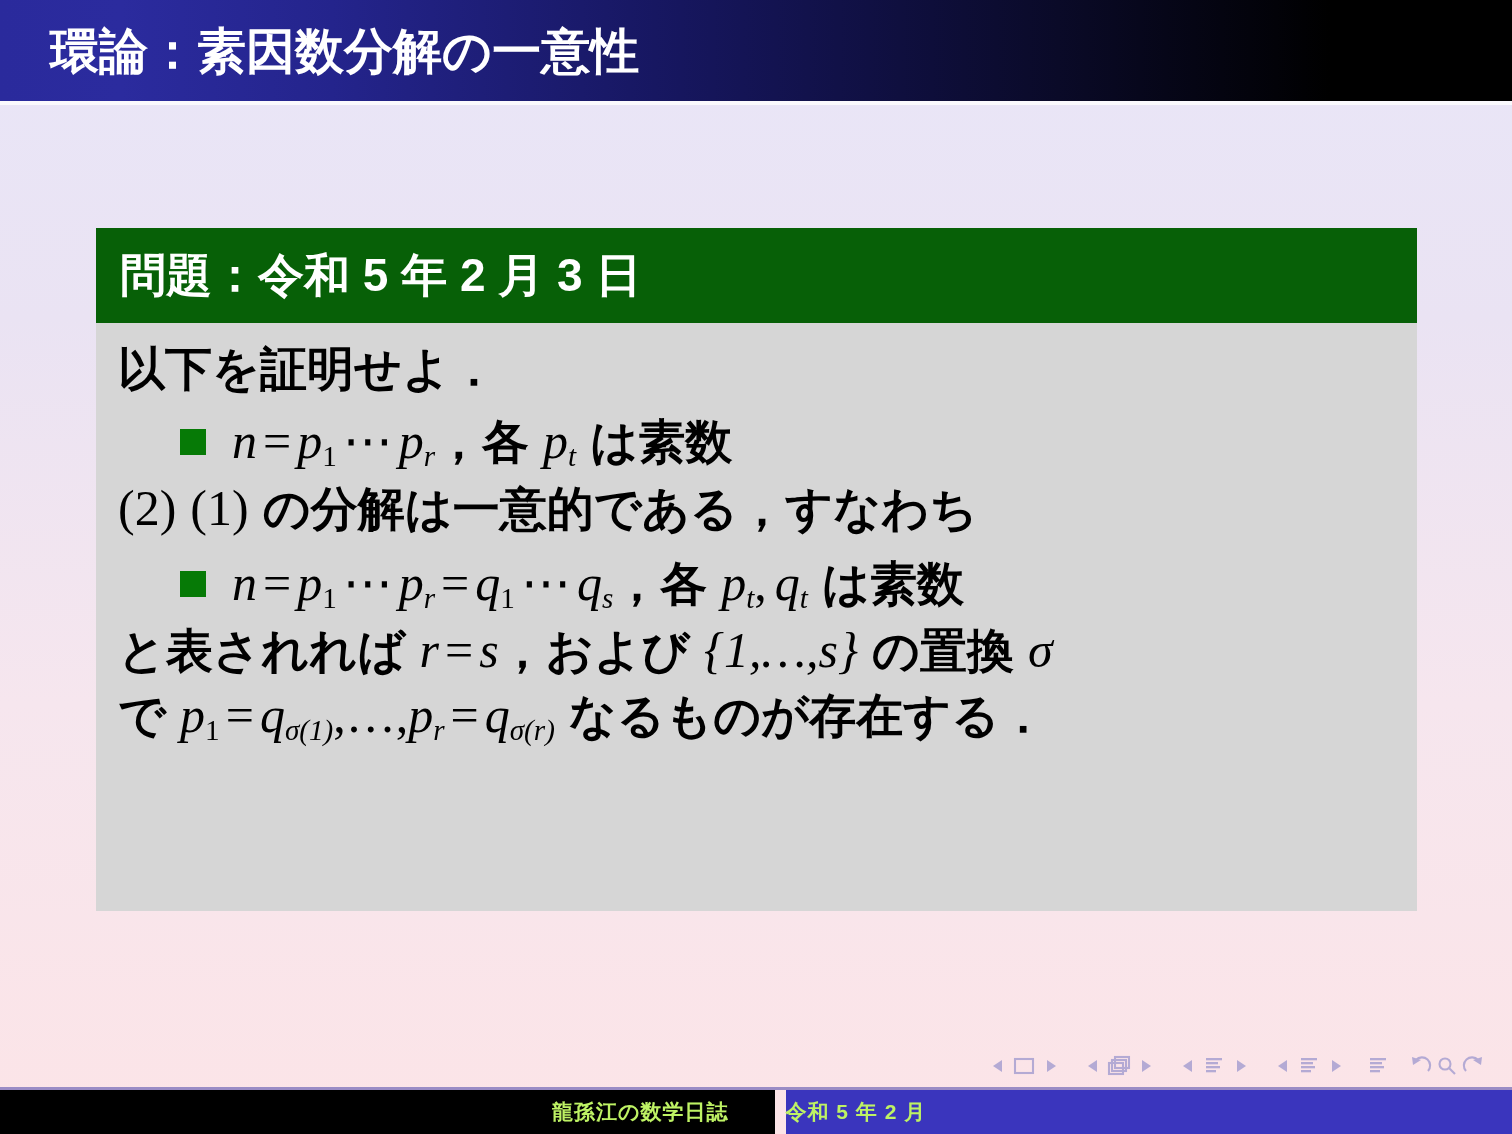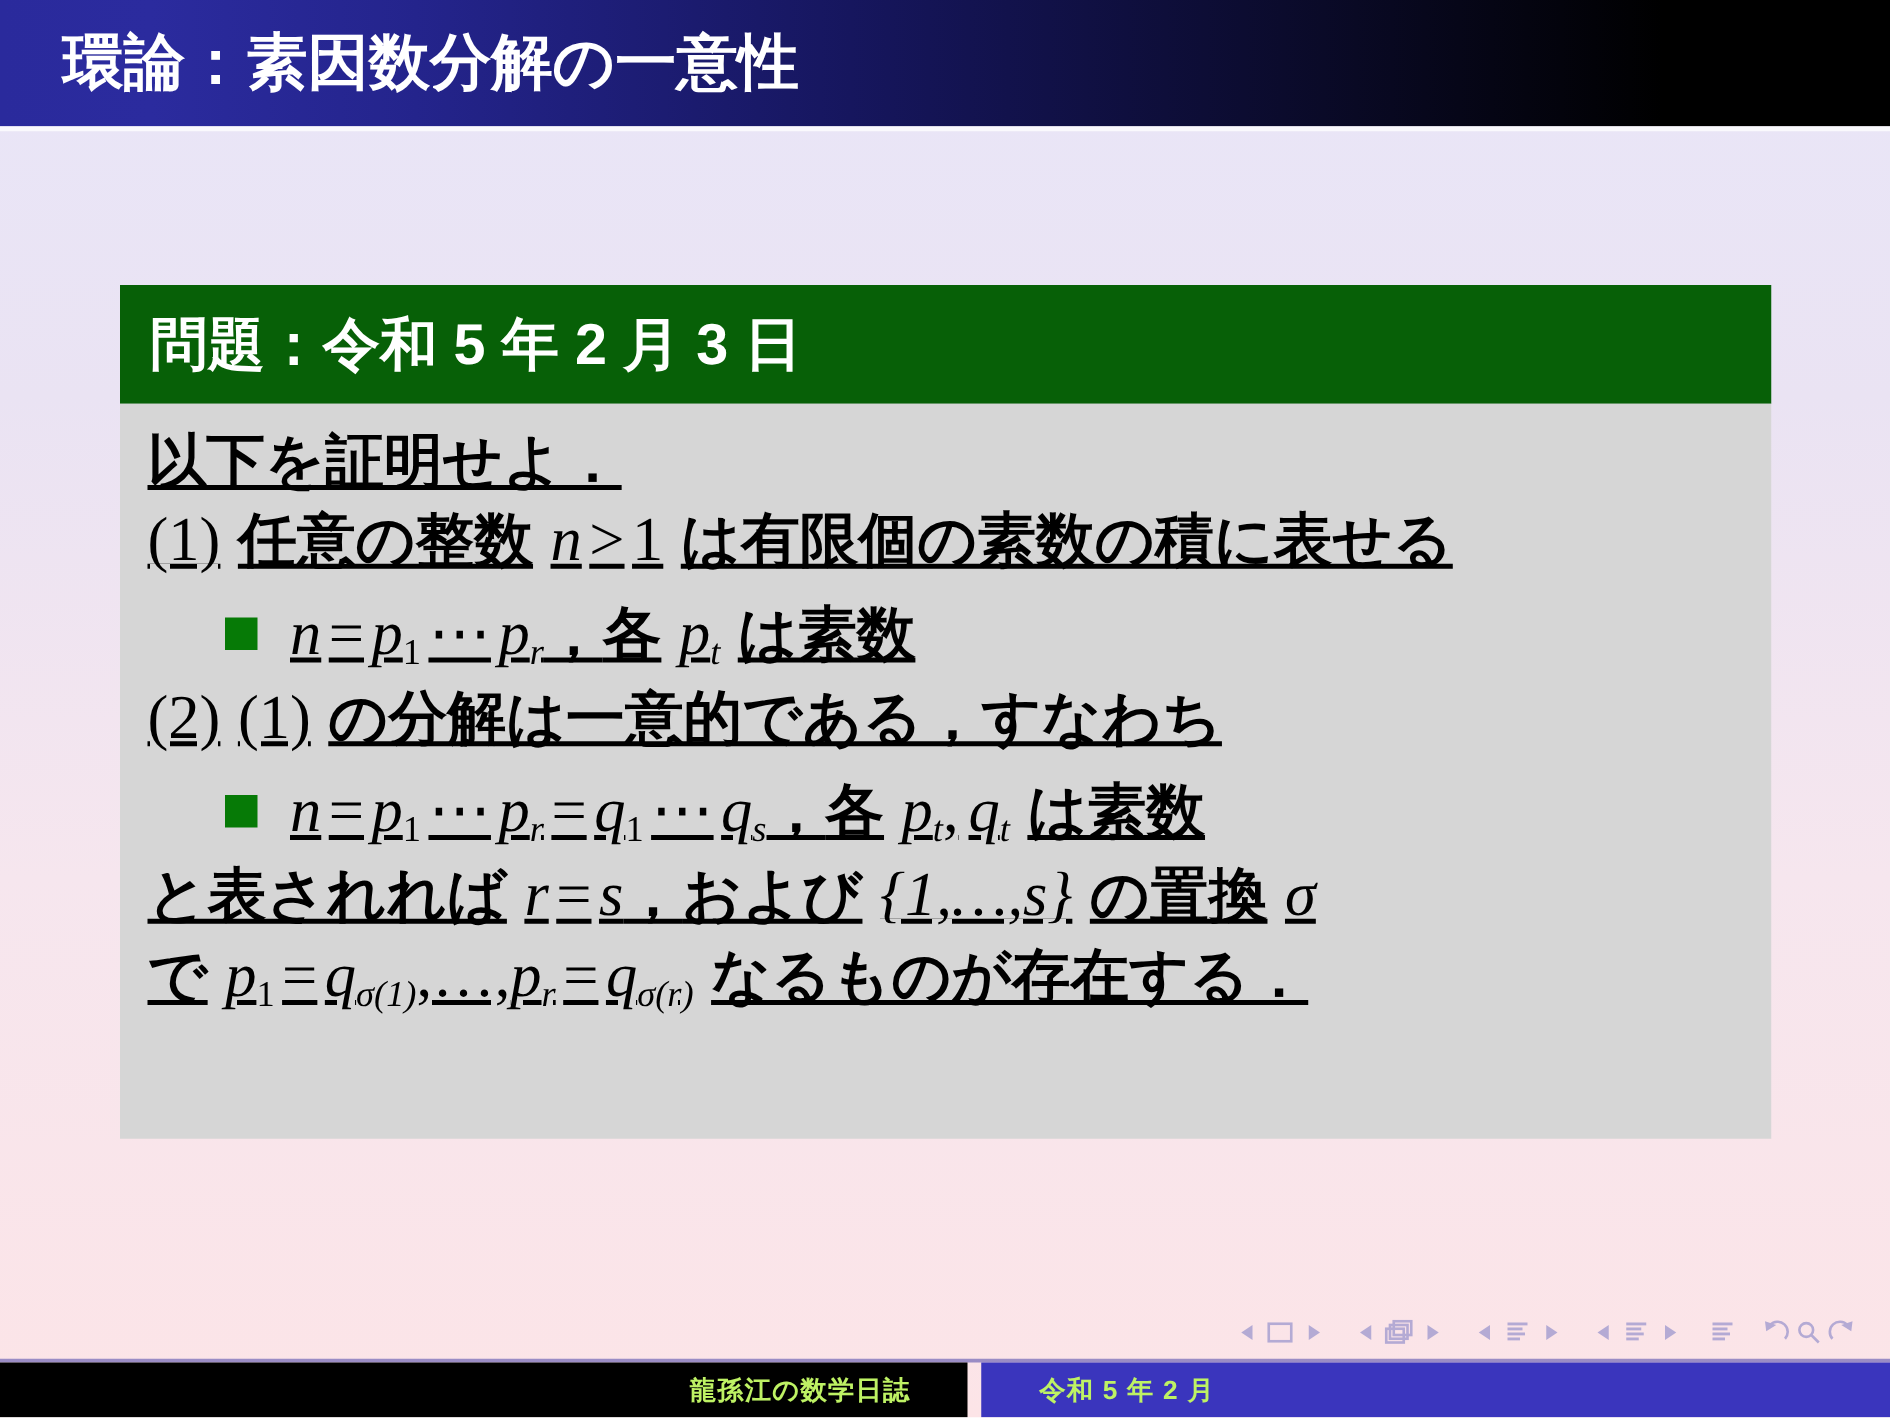--- a/index.html
+++ b/index.html
@@ -74,21 +74,20 @@
     font-size: 46px;
     font-weight: bold;
     line-height: 1;
     white-space: nowrap;
   }
   #block-body {
     background: #d6d6d6;
     padding: 18px 12px 28px 22px;
     box-sizing: border-box;
     min-height: 588px;
-    text-decoration: underline;
   }
 
   .line {
     color: #000000;
     font-size: 47px;
     font-weight: bold;
     line-height: 1.18;
     white-space: nowrap;
     margin: 0 0 6px 0;
   }
@@ -196,21 +195,20 @@
     justify-content: flex-end;
     padding-right: 46px;
     box-sizing: border-box;
   }
   #footer-right {
     width: 732px;
     height: 44px;
     background: #3a35bd;
     display: flex;
     align-items: center;
-    padding-left: 46px;
     box-sizing: border-box;
     margin-left: 11px;
   }
   .footer-text {
     color: #bef264;
     font-size: 21px;
     font-weight: bold;
     white-space: nowrap;
     letter-spacing: 1px;
   }
@@ -239,23 +237,20 @@
     <div id="block-head">
       <span class="head-text">問題：令和 5 年 2 月 3 日</span>
     </div>
 
     <div id="block-body">
 
       <div class="line">
         <span class="jp">以下を証明せよ．</span>
       </div>
 
-      <div class="line">
-        <span class="mn">(1)</span><span class="sp"></span><span class="jp">任意の整数</span><span class="sp"></span><span class="m">n</span><span class="op">&gt;</span><span class="mn">1</span><span class="sp"></span><span class="jp">は有限個の素数の積に表せる</span>
-      </div>
 
       <div class="line bulletline">
         <span class="bullet-sq"></span>
         <span><span class="m">n</span><span class="op">=</span><span class="m">p</span><sub class="msn">1</sub><span class="op">⋯</span><span class="m">p</span><sub class="ms">r</sub><span class="jp">，</span><span class="jp">各</span><span class="sp"></span><span class="m">p</span><sub class="ms">t</sub><span class="sp"></span><span class="jp">は素数</span></span>
       </div>
 
       <div class="line">
         <span class="mn">(2)</span><span class="sp"></span><span class="mn">(1)</span><span class="sp"></span><span class="jp">の分解は一意的である，すなわち</span>
       </div>
 

